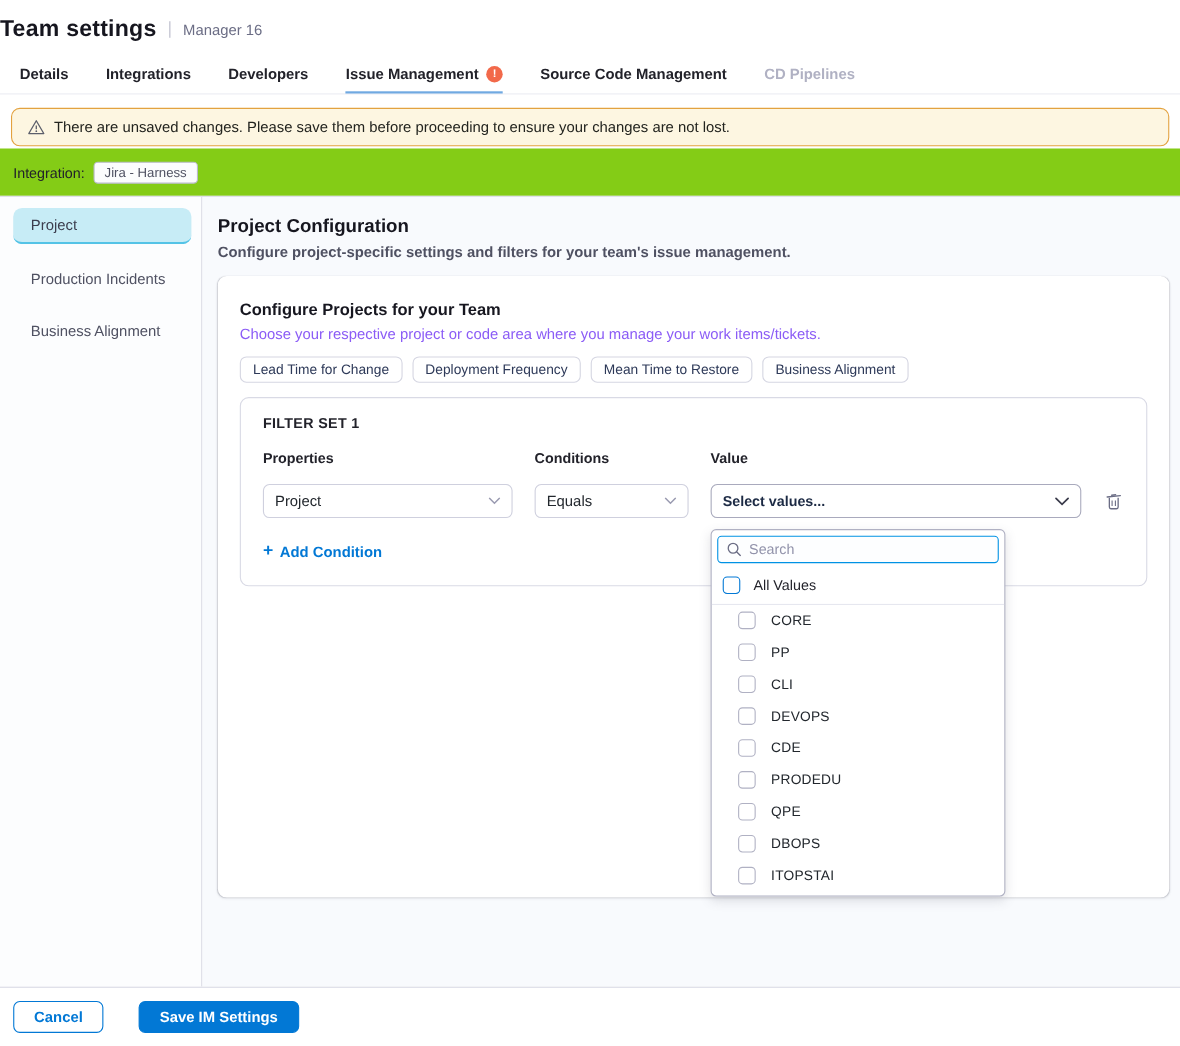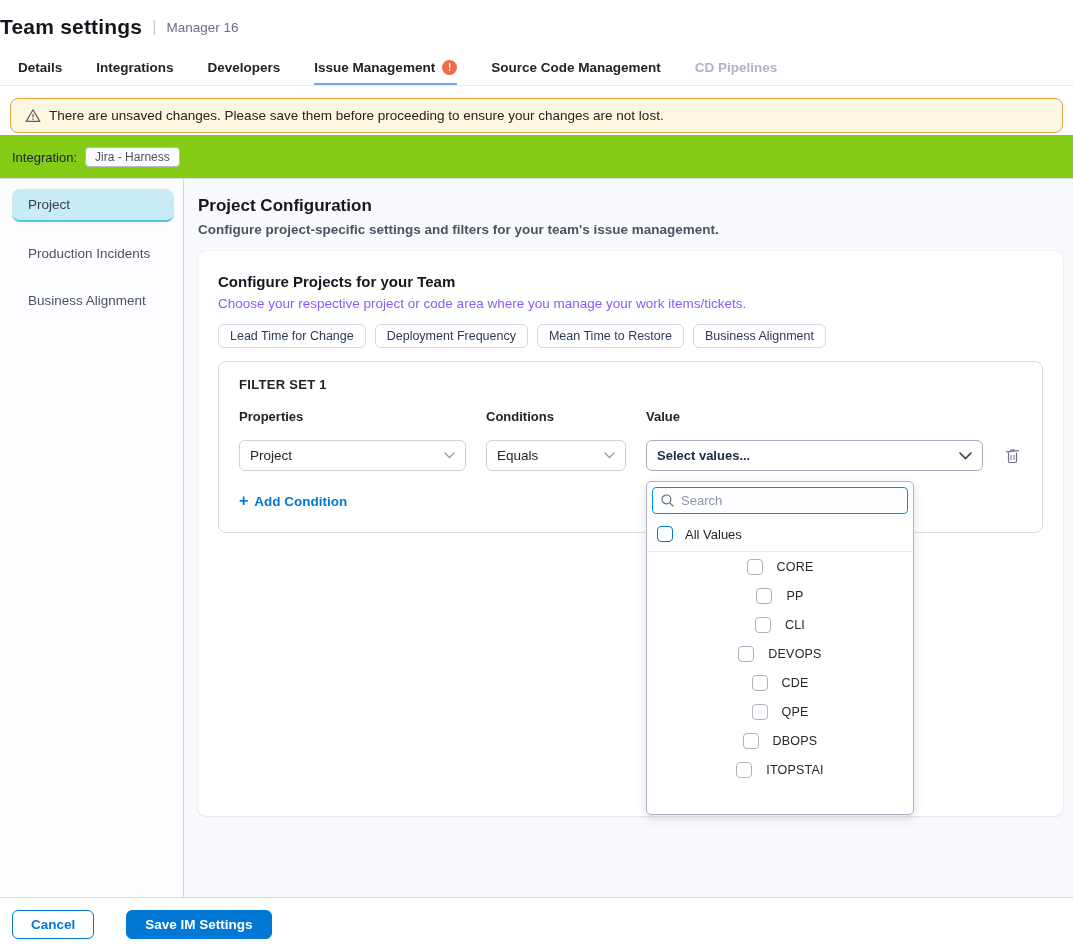--- a/index.html
+++ b/index.html
@@ -81,21 +81,21 @@
                height:27px; display:flex; align-items:center; gap:7px; padding:0 8px; }
   .dd-search input { border:none; outline:none; background:transparent; font-size:13px; color:#22222a;
                      width:100%; font-family:"Liberation Sans", sans-serif; }
   .dd-search input::placeholder { color:#9293ab; }
   .search-icon svg { display:block; }
   .dd-all-row { display:flex; align-items:center; gap:12px; padding:8px 10px 9px;
                 border-bottom:1px solid #e6e7ef; cursor:pointer; }
   .dd-all-row .cbx { border-color:#0278d5; }
   .dd-all-label { font-size:13px; color:#22222a; }
   .dd-options { overflow:hidden; }
-  .dd-option { display:flex; align-items:center; gap:14px; padding:0 24px; height:29px; cursor:pointer;justify-content:center; }
+  .dd-option { display:flex; align-items:center; gap:14px; padding:0 24px; height:29px; cursor:pointer; }
   .dd-option-label { font-size:12.5px; color:#22272d; letter-spacing:.2px; }
   .cbx { width:16px; height:16px; border:1.5px solid #b0b1c3; border-radius:4px; background:#fff; flex:0 0 auto; }
   
   .footer { border-top:1px solid #d9dae5; background:#fff; padding:12px; display:flex; gap:32px; }
   .btn { font-family:"Liberation Sans", sans-serif; font-size:13.5px; font-weight:bold;
          border-radius:6px; padding:6px 18px; cursor:pointer; }
   .btn-secondary { background:#fff; color:#0278d5; border:1px solid #0278d5; }
   .btn-primary { background:#0278d5; color:#fff; border:1px solid #0278d5; }
 </style>
 </head>
@@ -249,20 +249,24 @@
               <div class="dd-option">
                 <span class="cbx"></span>
                 <span class="dd-option-label">DEVOPS</span>
               </div>
               <div class="dd-option">
                 <span class="cbx"></span>
                 <span class="dd-option-label">CDE</span>
               </div>
               <div class="dd-option">
                 <span class="cbx"></span>
+                <span class="dd-option-label">PRODEDU</span>
+              </div>
+              <div class="dd-option">
+                <span class="cbx"></span>
                 <span class="dd-option-label">QPE</span>
               </div>
               <div class="dd-option">
                 <span class="cbx"></span>
                 <span class="dd-option-label">DBOPS</span>
               </div>
               <div class="dd-option">
                 <span class="cbx"></span>
                 <span class="dd-option-label">ITOPSTAI</span>
               </div>

